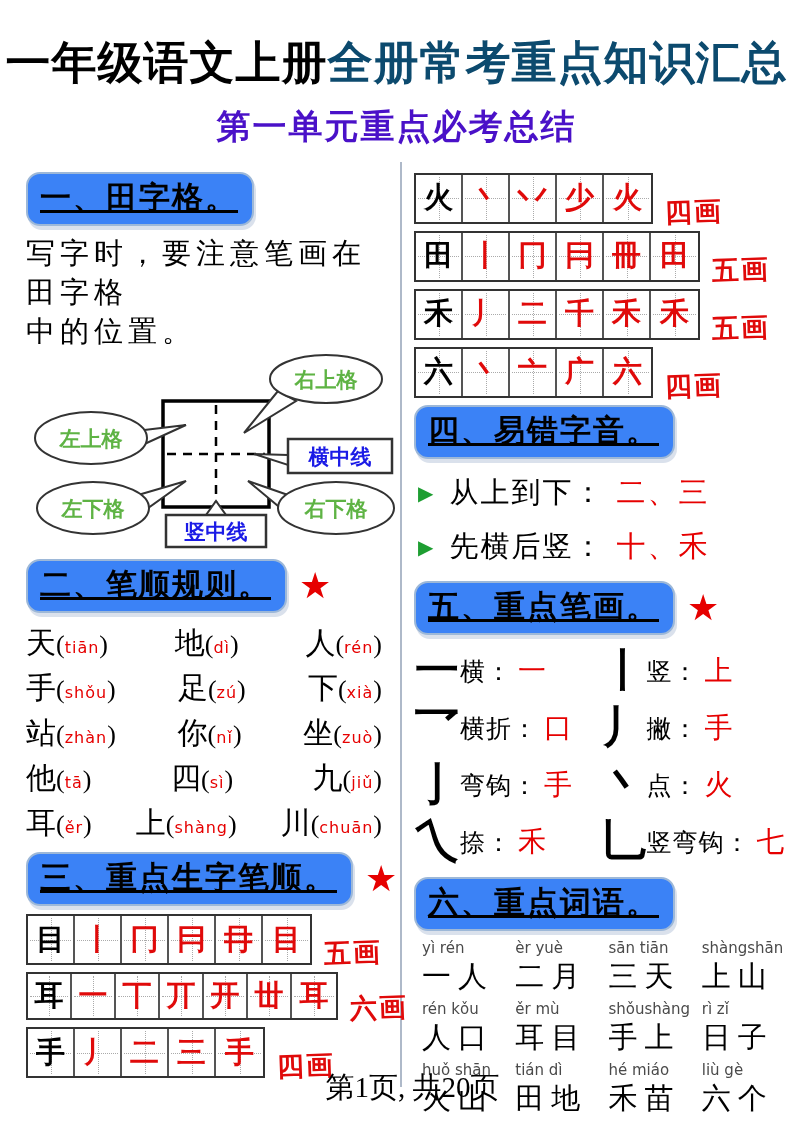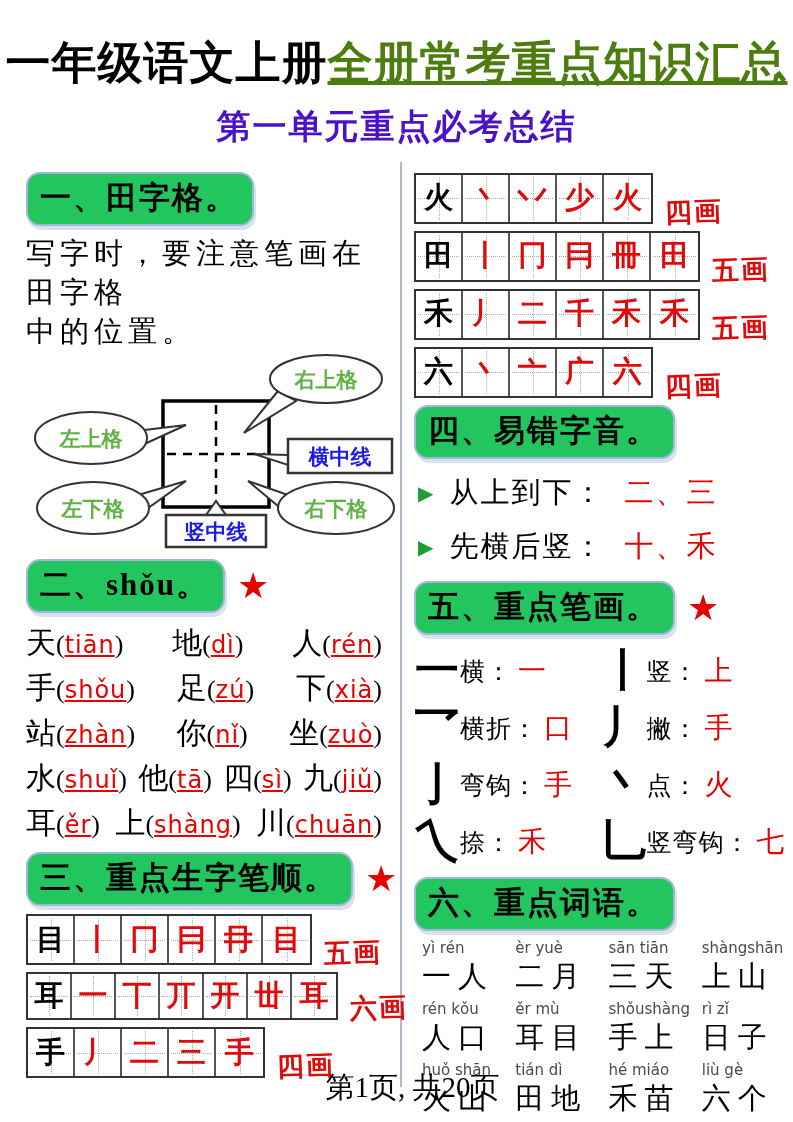--- a/index.html
+++ b/index.html
@@ -7,72 +7,72 @@
   body{
     width:793px; height:1122px; overflow:hidden;
     font-family:"Liberation Serif","DejaVu Serif",serif;
     color:#000;
   }
   .page{ width:793px; height:1122px; position:relative; background:#fff; }
 
   
   .header{ text-align:center; padding-top:38px; }
   .title{ font-size:45px; font-weight:900; letter-spacing:1px; line-height:1.15; }
-  .title .t-red{ color:#4d7c0f;text-decoration:underline; }
+  .title .t-red{ color:#0c4a6e; }
   .subtitle{ margin-top:14px; font-size:34px; font-weight:900; color:#4a11c8; letter-spacing:2px;text-align:center; }
 
   
   .columns{ display:flex; margin-top:12px; height:925px; }
   .col-left{ width:400px; padding:4px 6px 0 26px; }
   .col-right{ width:393px; padding:4px 6px 0 12px; border-left:2px solid #aeb9c9; }
 
   
   .sec-row{ display:flex; align-items:center; margin:6px 0 8px 0; }
   .sec-box{
     display:inline-block; border:2px solid #9db8d8; border-radius:14px;
     padding:3px 14px 5px 12px; font-size:31px; font-weight:900; letter-spacing:2px;
-    box-shadow:2px 4px 0 rgba(148,170,200,.35); background:#22c55e; white-space:nowrap;
+    box-shadow:2px 4px 0 rgba(148,170,200,.35); background:#3b82f6; white-space:nowrap;text-decoration:underline;
   }
   .star{ color:#e60000; font-size:36px; margin-left:12px; line-height:1; }
 
   
   .para{ font-size:29px; letter-spacing:5px; line-height:1.35; margin:4px 0 0 0; }
 
   .diagram{ width:375px; height:196px; margin-top:2px; }
   .diagram text.green{ fill:#5eb344; font-size:21px; font-weight:bold; }
   .diagram text.blue{ fill:#1b1be6; font-size:21px; font-weight:bold; }
 
   
   .py-rows{ margin-top:2px; }
   .py-row{ display:flex; justify-content:space-between; padding-right:12px; height:45px; align-items:center; }
   .py-item{ white-space:nowrap; }
   .py-item .ch{ font-size:30px; }
   .py-item .paren{ font-size:26px; }
-  .py-item .py{ font-size:24px; color:#e60000; font-family:"DejaVu Sans","Liberation Sans",sans-serif; letter-spacing:1px;text-decoration:underline; }
+  .py-item .py{ font-size:16px; color:#e60000; font-family:"DejaVu Sans","Liberation Sans",sans-serif; letter-spacing:1px; }
 
   
   .stroke-table-row{ display:flex; align-items:flex-end; margin:7px 0; }
   .stroke-table{ display:flex; border:2px solid #333; }
   .cell{
     width:47px; height:47px; position:relative; border-right:2px solid #555;
     display:flex; align-items:center; justify-content:center;
   }
   .cell:last-child{ border-right:none; }
   .cell::before{ content:""; position:absolute; left:50%; top:2px; bottom:2px; border-left:1.5px dotted #aaa; }
   .cell::after{ content:""; position:absolute; top:50%; left:2px; right:2px; border-top:1.5px dotted #aaa; }
   .cell span{ position:relative; z-index:1; font-size:29px; }
   .cell .head{ color:#000; font-weight:bold; }
   .cell .step{ color:#e00a0a; font-weight:bold; }
   .small .cell{ width:44px; height:44px; }
   .count{ color:#e00a0a; font-size:27px; font-weight:bold; margin-left:12px; margin-bottom:-6px; white-space:nowrap; letter-spacing:2px; transform:rotate(-2deg); }
 
   
   .rule-row{ display:flex; align-items:center; margin:14px 0 14px 4px; font-size:29px; letter-spacing:2px; }
   .rule-bullet{ color:#1e9e32; font-size:20px; margin-right:14px; font-family:"DejaVu Sans",sans-serif; }
-  .rule-ex{ color:#e60000; margin-left:20px; }
+  .rule-ex{ color:#e60000; margin-left:12px; }
 
   
   .stroke-grid{ display:grid; grid-template-columns:1fr 1fr; margin-top:2px; }
   .stroke-item{ display:flex; align-items:center; height:57px; }
   .stroke-glyph{ font-size:44px; font-weight:900; width:46px; text-align:center; line-height:1; }
   .stroke-name{ font-size:25px; letter-spacing:1px; }
   .stroke-ex{ color:#e60000; font-size:28px; margin-left:6px; }
 
   
   .word-grid{ display:grid; grid-template-columns:repeat(4,1fr); margin-top:4px; }
@@ -135,21 +135,21 @@
         <ellipse cx="310" cy="155" rx="58" ry="26" fill="#fff" stroke="#333" stroke-width="2"></ellipse>
         <text x="310" y="163" text-anchor="middle" class="green">右下格</text>
 
         <path d="M 180 162 L 190 148 L 200 162 Z" fill="#fff" stroke="#333" stroke-width="2"></path>
         <rect x="140" y="162" width="100" height="32" fill="#fff" stroke="#333" stroke-width="2.5"></rect>
         <text x="190" y="186" text-anchor="middle" class="blue">竖中线</text>
       </svg>
 
       
       <div class="sec-row">
-        <span class="sec-box">二、shǒu。</span>
+        <span class="sec-box">二、笔顺规则。</span>
         <span class="star">★</span>
       </div>
       <div class="py-rows">
 
           <div class="py-row">
 
               <span class="py-item"><span class="ch">天</span><span class="paren">(</span><span class="py">tiān</span><span class="paren">)</span></span>
 
               <span class="py-item"><span class="ch">地</span><span class="paren">(</span><span class="py">dì</span><span class="paren">)</span></span>
 
@@ -170,21 +170,20 @@
               <span class="py-item"><span class="ch">站</span><span class="paren">(</span><span class="py">zhàn</span><span class="paren">)</span></span>
 
               <span class="py-item"><span class="ch">你</span><span class="paren">(</span><span class="py">nǐ</span><span class="paren">)</span></span>
 
               <span class="py-item"><span class="ch">坐</span><span class="paren">(</span><span class="py">zuò</span><span class="paren">)</span></span>
             </div>
 
 
           <div class="py-row">
 
-              <span class="py-item"><span class="ch">水</span><span class="paren">(</span><span class="py">shuǐ</span><span class="paren">)</span></span>
 
               <span class="py-item"><span class="ch">他</span><span class="paren">(</span><span class="py">tā</span><span class="paren">)</span></span>
 
               <span class="py-item"><span class="ch">四</span><span class="paren">(</span><span class="py">sì</span><span class="paren">)</span></span>
 
               <span class="py-item"><span class="ch">九</span><span class="paren">(</span><span class="py">jiǔ</span><span class="paren">)</span></span>
             </div>
 
           <div class="py-row">
 

